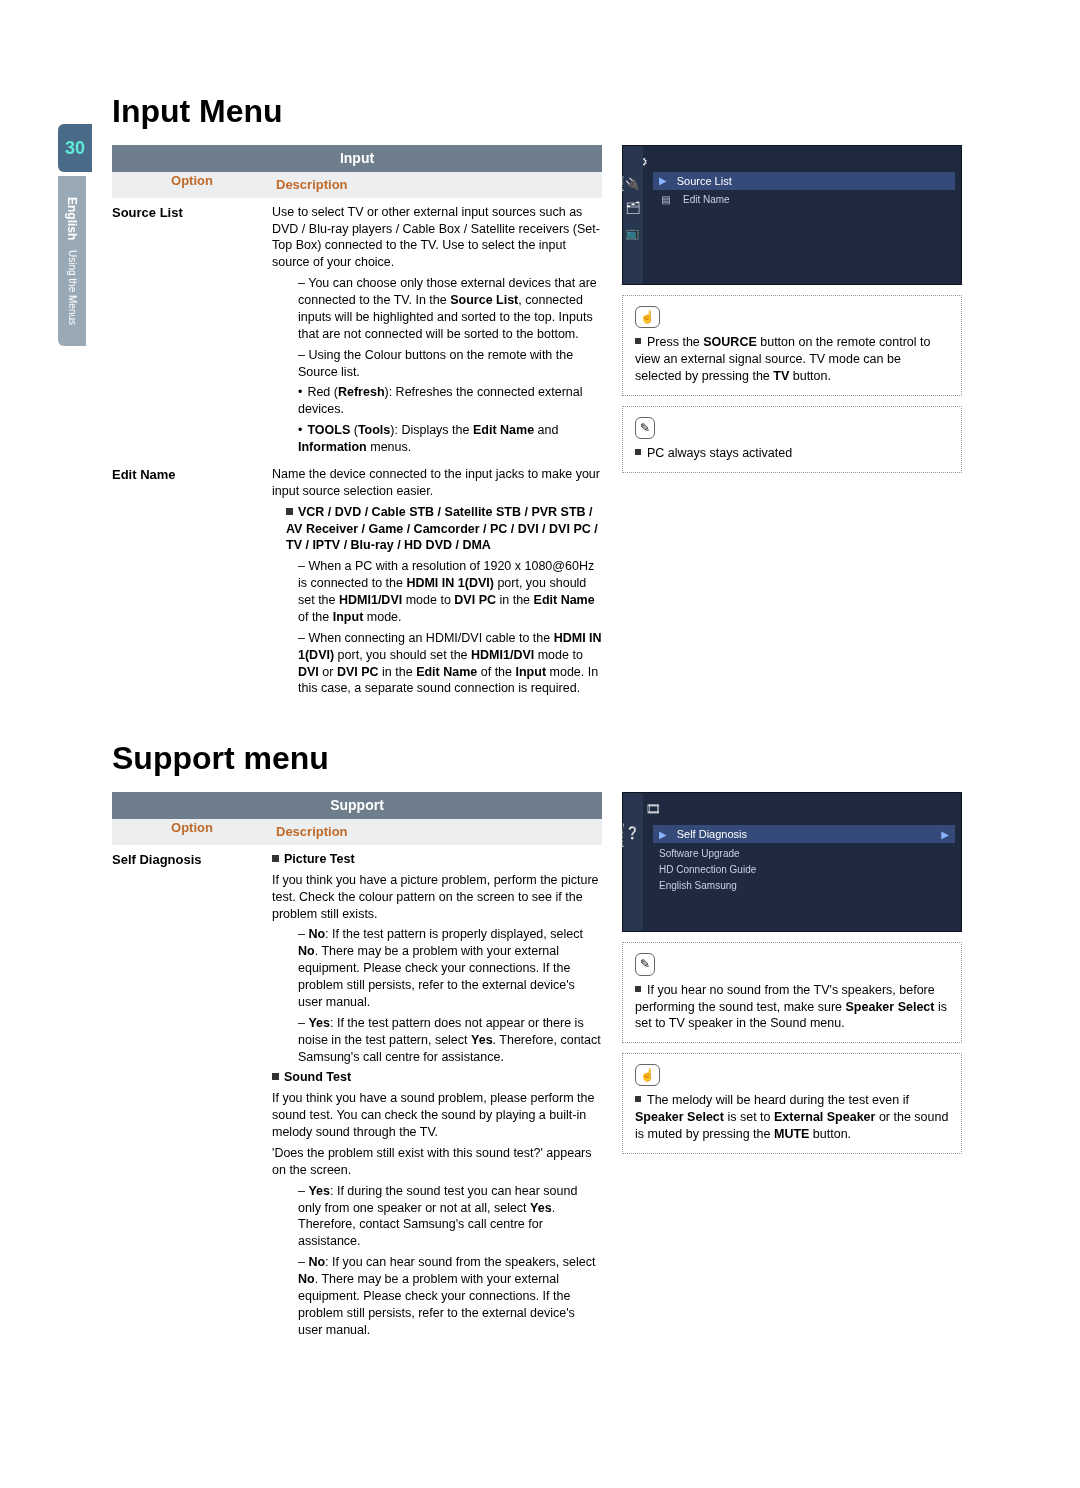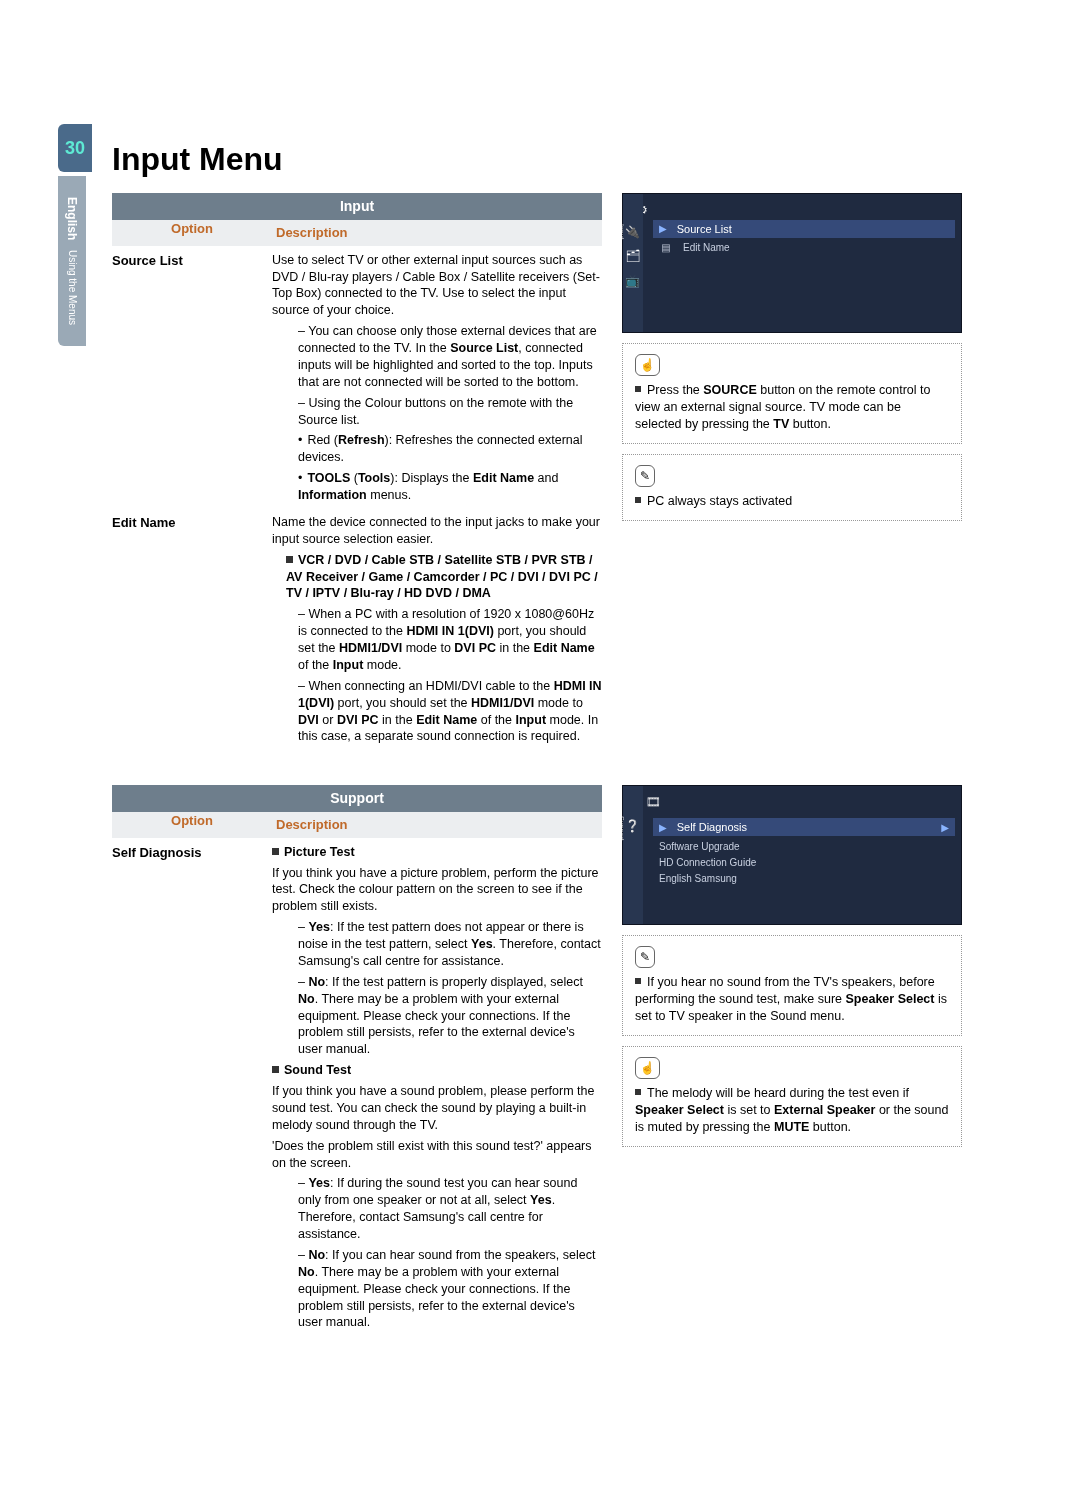--- a/index.html
+++ b/index.html
@@ -45,21 +45,20 @@
     border-bottom-left-radius: 6px;
     padding: 6px 0;
   }
   .side-tab .lang { font-weight: bold; font-size: 12px; }
   .side-tab .sect { margin-top: 10px; font-size: 10px; }
   .content {
     position: absolute;
     left: 112px;
     top: 90px;
     width: 870px;
-    margin-top: 48px;
   }
   h1.section-title {
     font-size: 32px;
     font-weight: bold;
     margin-bottom: 12px;
   }
   .two-col {
     display: flex;
     gap: 20px;
   }
@@ -217,35 +216,36 @@
       </div>
 
       <div class="note-box">
         <div class="note-icon">✎</div>
         <div><span class="sq-small"></span><span>PC always stays activated</span></div>
       </div>
     </div>
   </div>
 
   <div class="support-block">
+    <h1 class="section-title">Support menu</h1>
     <div class="two-col">
       <div class="left-col">
         <div class="table-header">Support</div>
         <div class="table-subheader">
           <div class="th-option">Option</div>
           <div class="th-desc">Description</div>
         </div>
 
         <div class="row">
           <div class="opt">Self Diagnosis</div>
           <div class="desc">
             <p class=""><span class="sq"></span><b>Picture Test</b></p>
             <p>If you think you have a picture problem, perform the picture test. Check the colour pattern on the screen to see if the problem still exists.</p>
+            <p class="indent2">– <b>No</b>: If the test pattern is properly displayed, select <b>No</b>. There may be a problem with your external equipment. Please check your connections. If the problem still persists, refer to the external device's user manual.</p>
             <p class="indent2">– <b>Yes</b>: If the test pattern does not appear or there is noise in the test pattern, select <b>Yes</b>. Therefore, contact Samsung's call centre for assistance.</p>
-            <p class="indent2">– <b>No</b>: If the test pattern is properly displayed, select <b>No</b>. There may be a problem with your external equipment. Please check your connections. If the problem still persists, refer to the external device's user manual.</p>
 
             <p class=""><span class="sq"></span><b>Sound Test</b></p>
             <p>If you think you have a sound problem, please perform the sound test. You can check the sound by playing a built-in melody sound through the TV.</p>
             <p>'Does the problem still exist with this sound test?' appears on the screen.</p>
             <p class="indent2">– <b>Yes</b>: If during the sound test you can hear sound only from one speaker or not at all, select <b>Yes</b>. Therefore, contact Samsung's call centre for assistance.</p>
             <p class="indent2">– <b>No</b>: If you can hear sound from the speakers, select <b>No</b>. There may be a problem with your external equipment. Please check your connections. If the problem still persists, refer to the external device's user manual.</p>
           </div>
         </div>
       </div>
 

